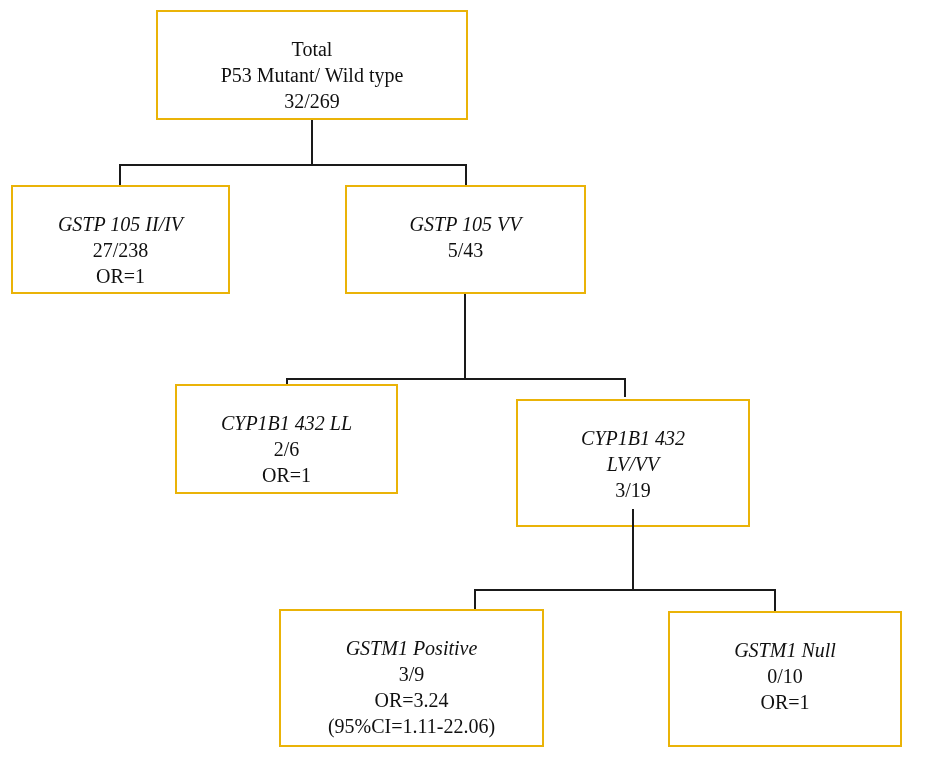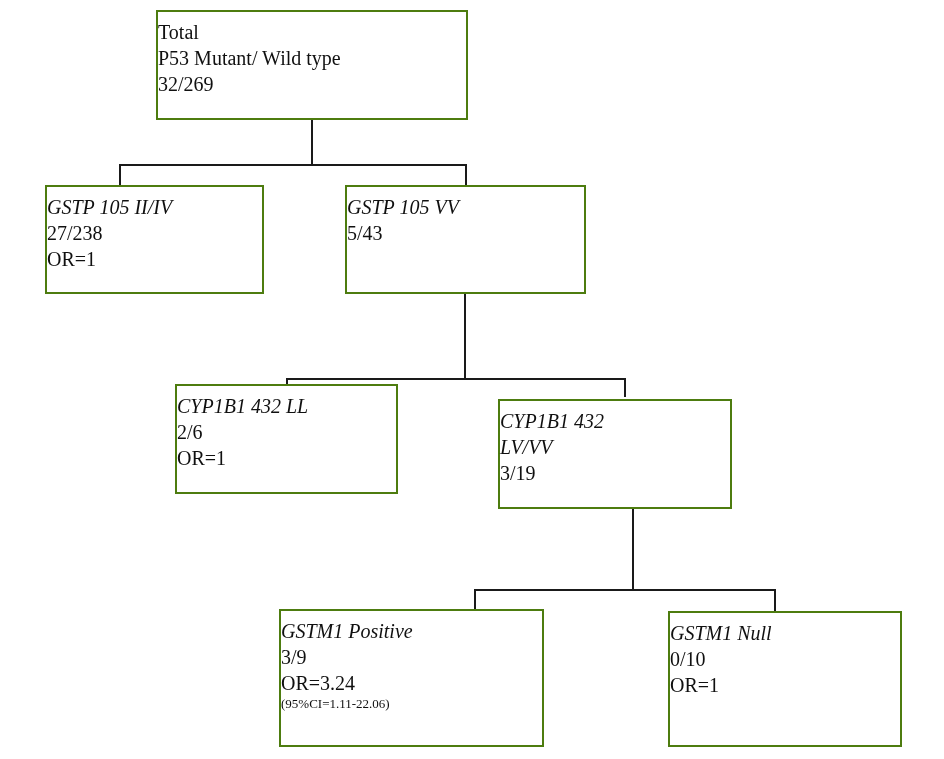--- a/index.html
+++ b/index.html
@@ -12,42 +12,43 @@
     width: 944px;
     height: 759px;
     background: #ffffff;
     font-family: "Liberation Serif", "DejaVu Serif", serif;
     color: #101010;
     overflow: hidden;
   }
   .node {
     position: absolute;
     box-sizing: border-box;
-    border: 2px solid #4d7c0f;
+    border: 2px solid #eab308;
     background: #ffffff;
-    padding-top: 7px;
+    text-align: center;
+    padding-top: 24px;
     line-height: 1.30;
     font-size: 20px;
   }
   .line-title {
     font-style: italic;
     white-space: nowrap;
   }
   .line-plain {
     font-style: normal;
     white-space: nowrap;
   }
   .line-roman {
     font-style: normal;
     white-space: nowrap;
   }
   .line-ci {
     font-style: normal;
     white-space: nowrap;
-    font-size: 13px;
+    font-size: 20px;
   }
   
   .conn-v {
     position: absolute;
     width: 2px;
     background: #1a1a1a;
   }
   .conn-h {
     position: absolute;
     height: 2px;
@@ -63,21 +64,21 @@
     <div class="line-roman">Total</div>
     <div class="line-roman">P53 Mutant/ Wild type</div>
     <div class="line-roman">32/269</div>
   </div>
 
   <div class="conn-v" style="left:311px; top:120px; height:45px;"></div>
   <div class="conn-h" style="left:119px; top:164px; width:348px;"></div>
   <div class="conn-v" style="left:119px; top:164px; height:22px;"></div>
   <div class="conn-v" style="left:465px; top:164px; height:22px;"></div>
 
-  <div class="node" style="left:11px; top:185px; width:219px; height:109px;margin-left:34px;">
+  <div class="node" style="left:11px; top:185px; width:219px; height:109px;">
     <div class="line-title">GSTP 105 II/IV</div>
     <div class="line-plain">27/238</div>
     <div class="line-plain">OR=1</div>
   </div>
 
   <div class="node" style="left:345px; top:185px; width:241px; height:109px;">
     <div class="line-title">GSTP 105 VV</div>
     <div class="line-plain">5/43</div>
   </div>
 
@@ -85,21 +86,21 @@
   <div class="conn-h" style="left:286px; top:378px; width:340px;"></div>
   <div class="conn-v" style="left:286px; top:378px; height:19px;"></div>
   <div class="conn-v" style="left:624px; top:378px; height:19px;"></div>
 
   <div class="node" style="left:175px; top:384px; width:223px; height:110px;">
     <div class="line-title">CYP1B1 432 LL</div>
     <div class="line-plain">2/6</div>
     <div class="line-plain">OR=1</div>
   </div>
 
-  <div class="node" style="left:498px; top:399px; width:234px; height:110px;">
+  <div class="node" style="left:516px; top:399px; width:234px; height:128px;">
     <div class="line-title">CYP1B1 432</div>
     <div class="line-title">LV/VV</div>
     <div class="line-plain">3/19</div>
   </div>
 
   <div class="conn-v" style="left:632px; top:509px; height:81px;"></div>
   <div class="conn-h" style="left:474px; top:589px; width:302px;"></div>
   <div class="conn-v" style="left:474px; top:589px; height:21px;"></div>
   <div class="conn-v" style="left:774px; top:589px; height:22px;"></div>
 

